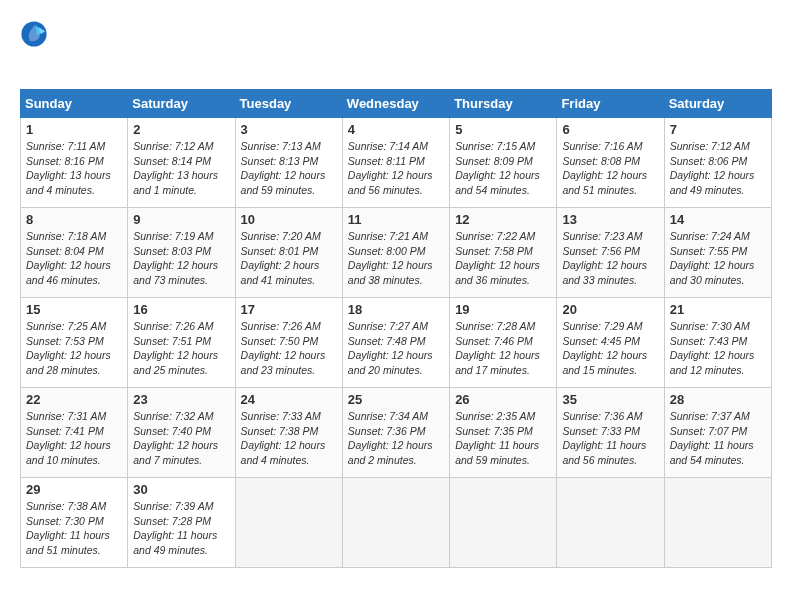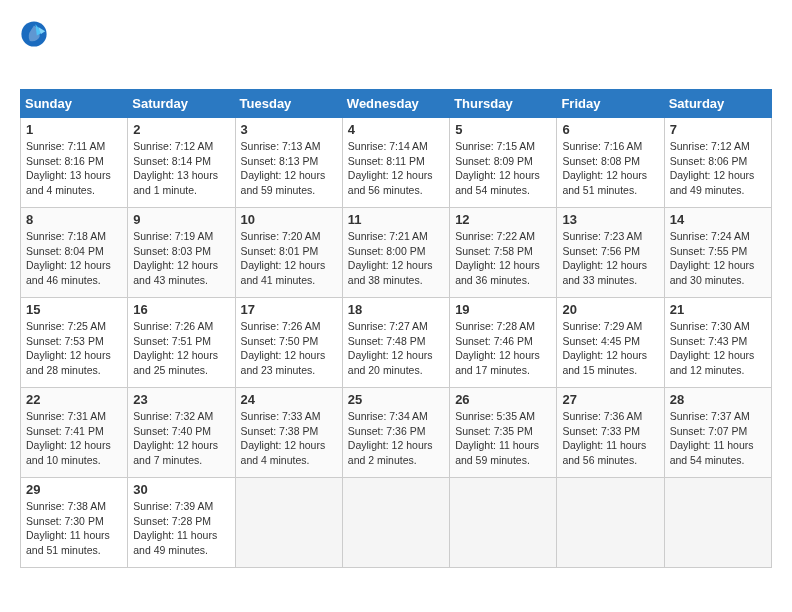--- a/index.html
+++ b/index.html
@@ -74,20 +74,21 @@
       background: #f5f5f5;
     }
     .day-num {
       font-size: 13px;
       font-weight: bold;
       display: block;
       margin-bottom: 2px;
     }
     .day-info {
       line-height: 1.4;
+      font-style: italic;
     }
     tr:nth-child(even) td:not(.empty) {
       background: #fafafa;
     }
   </style>
 </head>
 <body>
 
 <div class="header">
   <div class="logo">
@@ -186,29 +187,29 @@
           <span>Sunrise: 7:18 AM</span><br>
           <span>Sunset: 8:04 PM</span><br>
           <span>Daylight: 12 hours and 46 minutes.</span>
         </div>
       </td>
         <td>
         <span class="day-num">9</span>
         <div class="day-info">
           <span>Sunrise: 7:19 AM</span><br>
           <span>Sunset: 8:03 PM</span><br>
-          <span>Daylight: 12 hours and 43 minutes.</span>
+          <span>Daylight: 12 hours and 73 minutes.</span>
         </div>
       </td>
         <td>
         <span class="day-num">10</span>
         <div class="day-info">
           <span>Sunrise: 7:20 AM</span><br>
           <span>Sunset: 8:01 PM</span><br>
-          <span>Daylight: 12 hours and 41 minutes.</span>
+          <span>Daylight: 2 hours and 41 minutes.</span>
         </div>
       </td>
         <td>
         <span class="day-num">11</span>
         <div class="day-info">
           <span>Sunrise: 7:21 AM</span><br>
           <span>Sunset: 8:00 PM</span><br>
           <span>Daylight: 12 hours and 38 minutes.</span>
         </div>
       </td>
@@ -324,27 +325,27 @@
         <span class="day-num">25</span>
         <div class="day-info">
           <span>Sunrise: 7:34 AM</span><br>
           <span>Sunset: 7:36 PM</span><br>
           <span>Daylight: 12 hours and 2 minutes.</span>
         </div>
       </td>
         <td>
         <span class="day-num">26</span>
         <div class="day-info">
-          <span>Sunrise: 5:35 AM</span><br>
+          <span>Sunrise: 2:35 AM</span><br>
           <span>Sunset: 7:35 PM</span><br>
           <span>Daylight: 11 hours and 59 minutes.</span>
         </div>
       </td>
         <td>
-        <span class="day-num">27</span>
+        <span class="day-num">35</span>
         <div class="day-info">
           <span>Sunrise: 7:36 AM</span><br>
           <span>Sunset: 7:33 PM</span><br>
           <span>Daylight: 11 hours and 56 minutes.</span>
         </div>
       </td>
         <td>
         <span class="day-num">28</span>
         <div class="day-info">
           <span>Sunrise: 7:37 AM</span><br>

